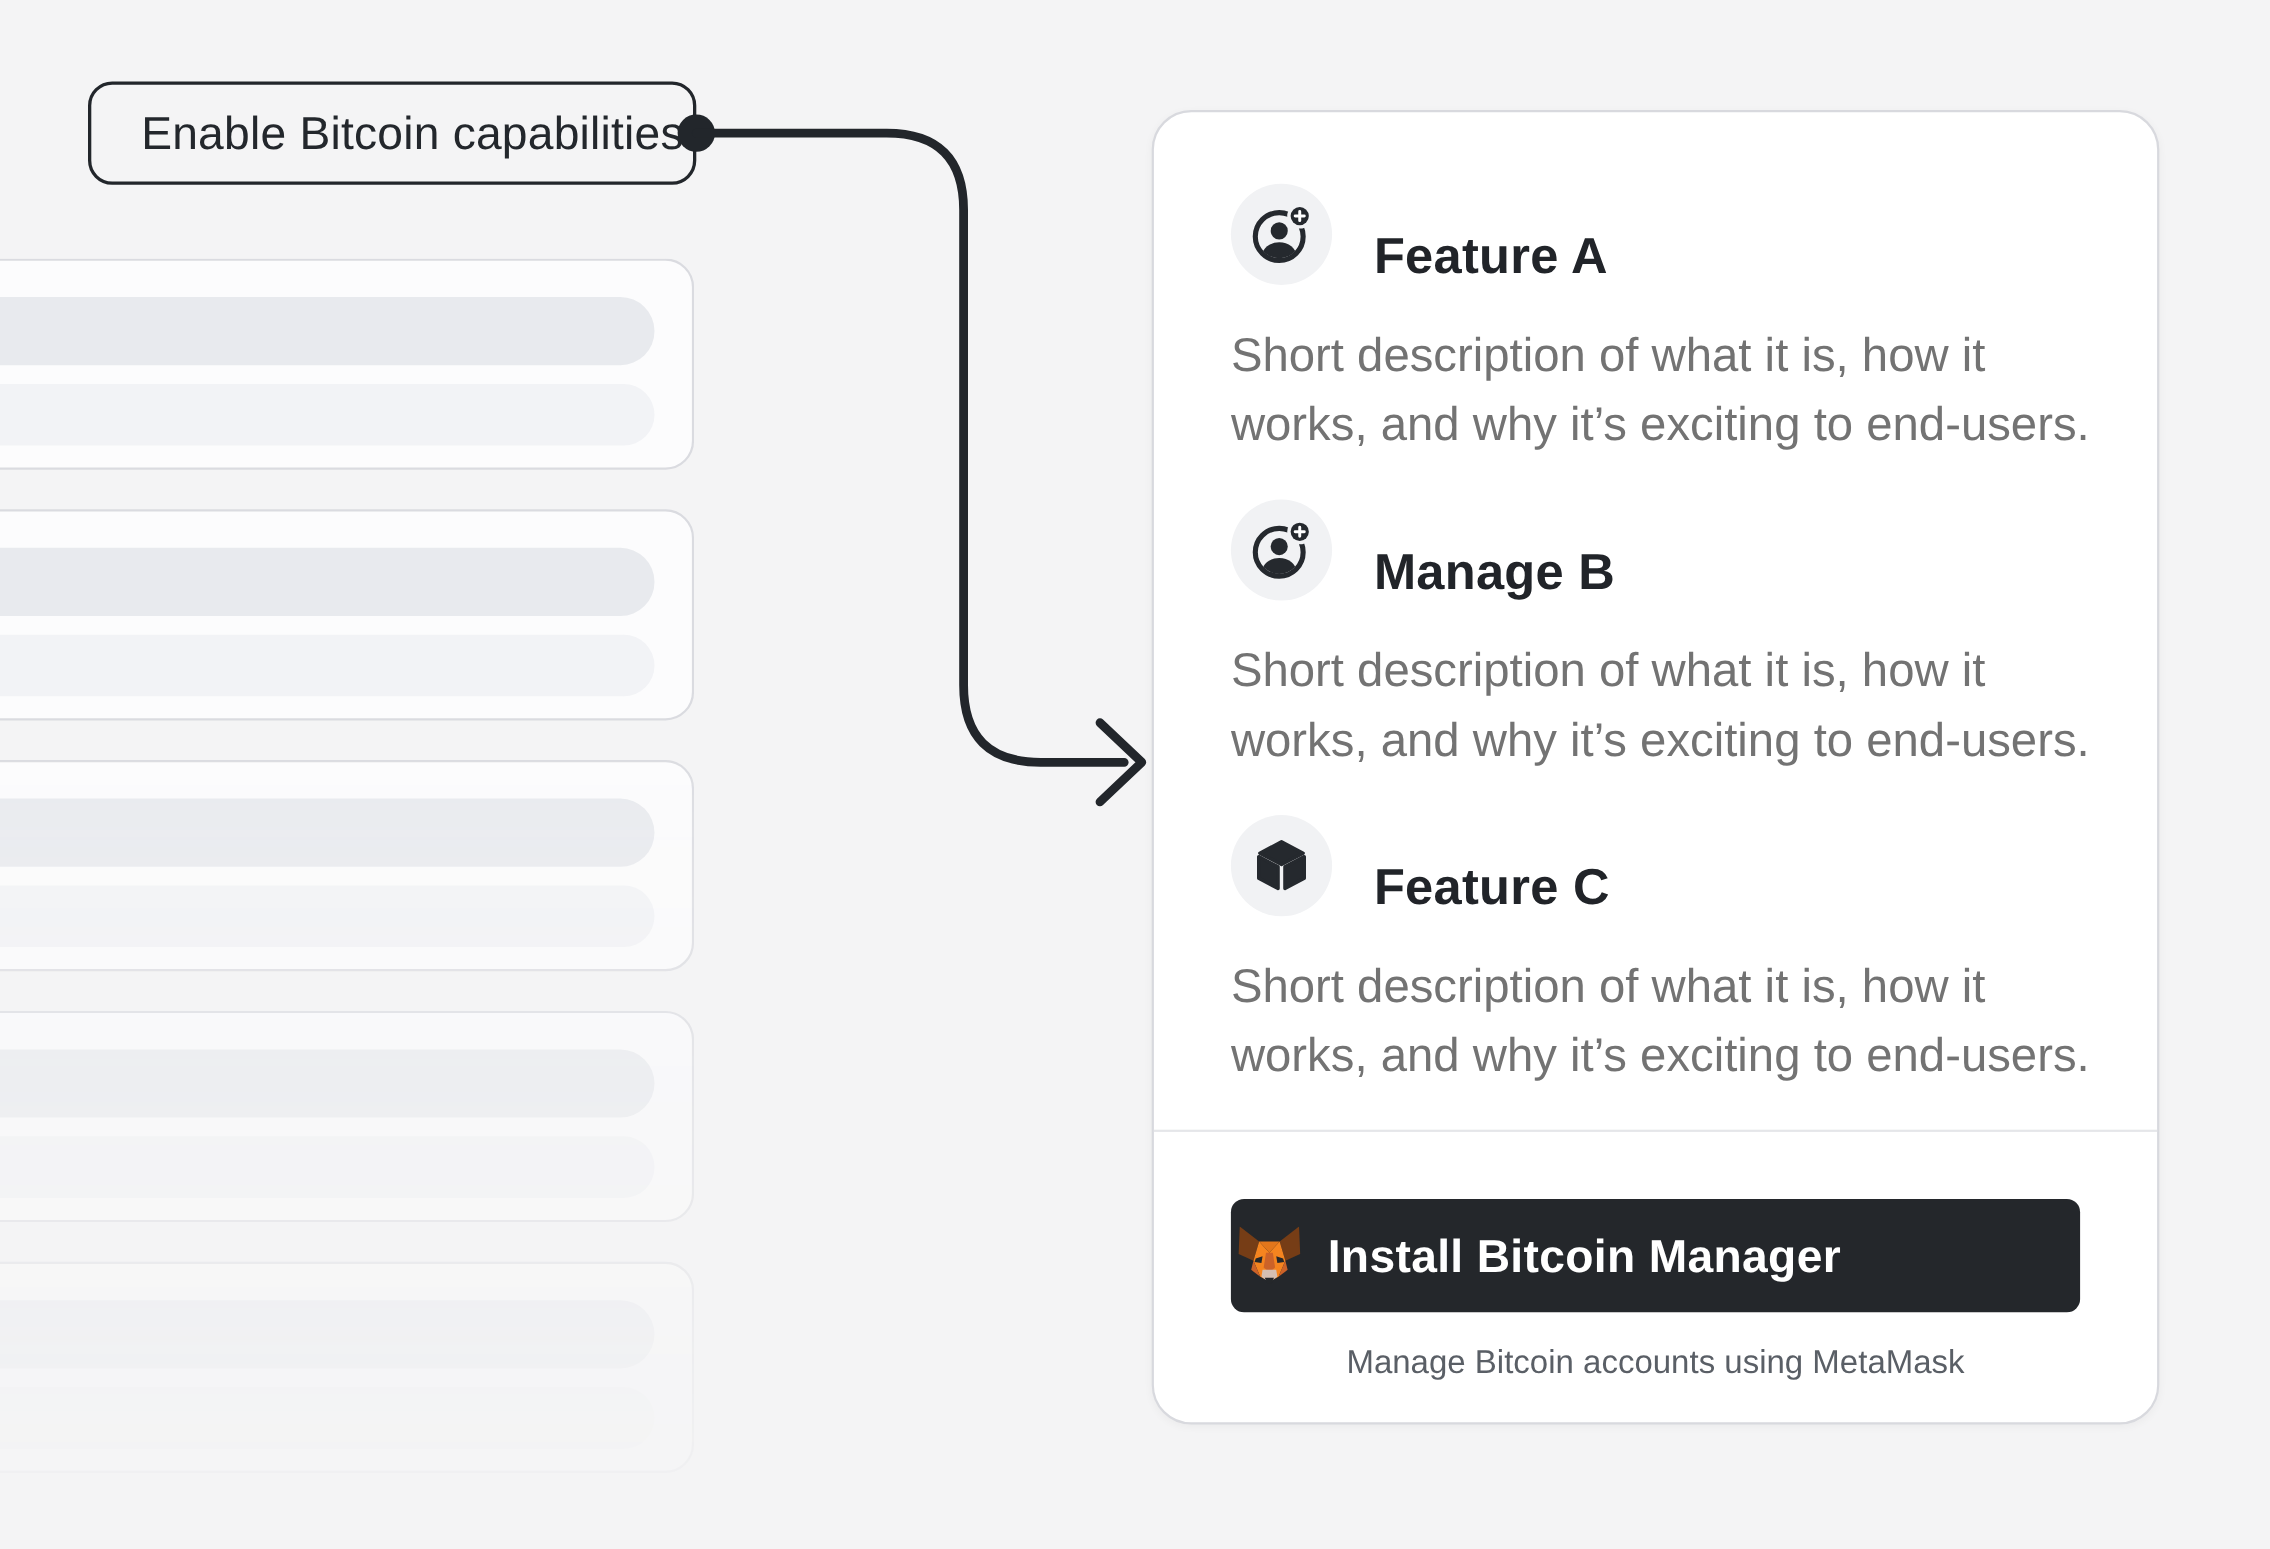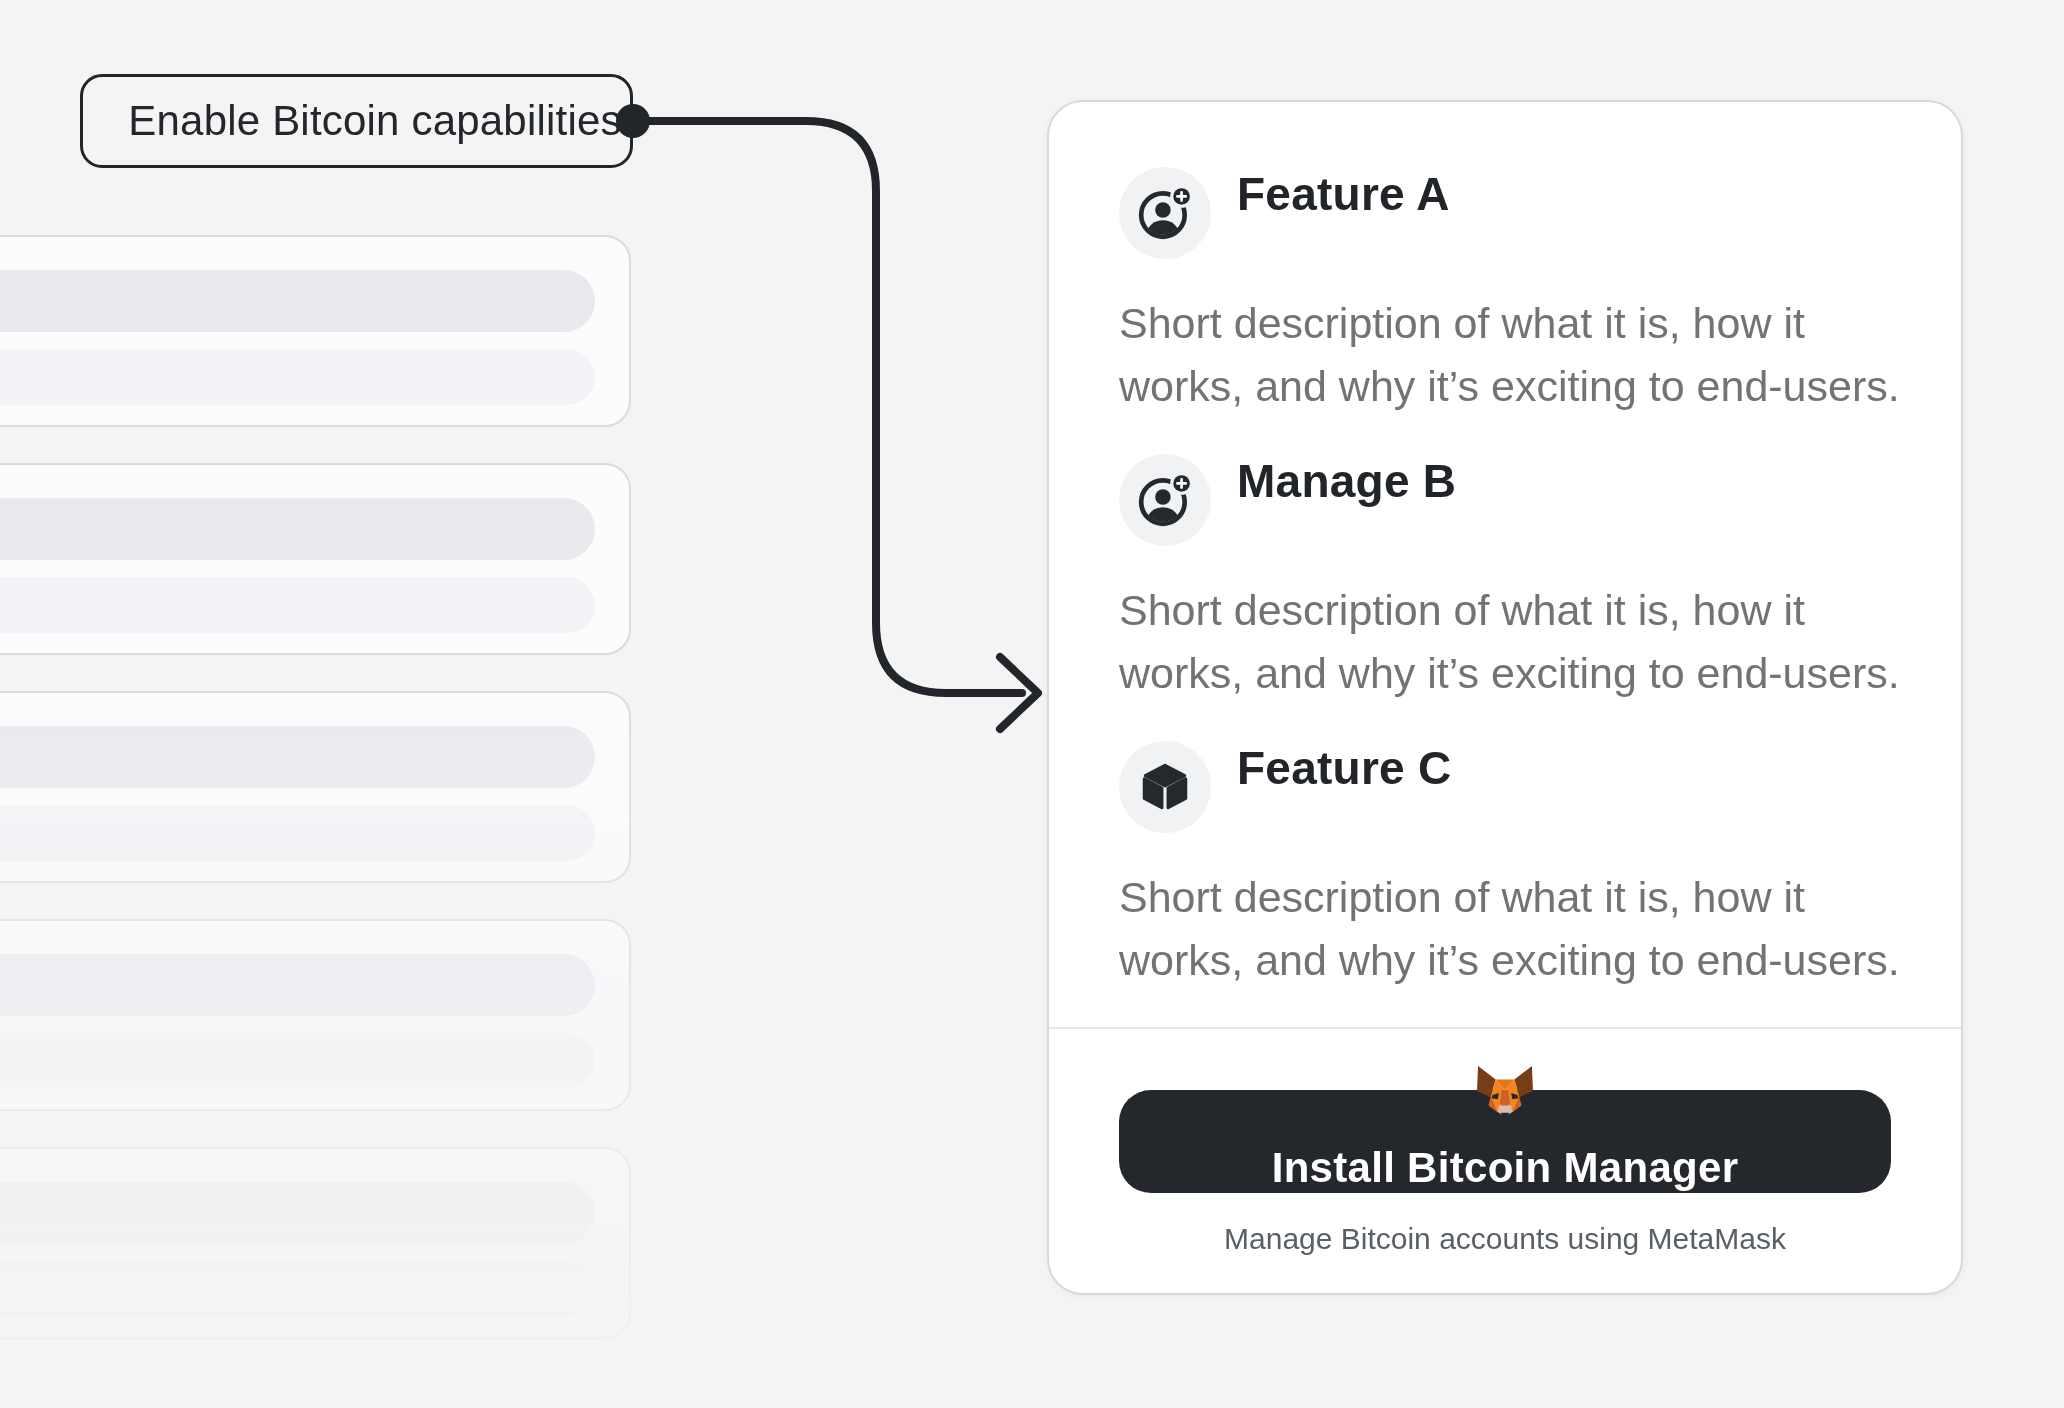--- a/index.html
+++ b/index.html
@@ -56,48 +56,47 @@
     position: absolute;
     left: 1047px; top: 100px;
     width: 916px; height: 1195px;
     background: #ffffff;
     border: 2px solid #d8d9de;
     border-radius: 36px;
     box-sizing: border-box;
     box-shadow: 0 2px 8px rgba(25,28,35,0.04);
   }
   .card-body { position: absolute; left: 70px; right: 70px; top: 0; }
-  .feature-head { display: flex; align-items: flex-start; gap: 26px; height: 92px; margin-top: 36px; }
+  .feature-head { display: flex; align-items: flex-end; gap: 38px; height: 92px; margin-top: 36px; }
   .feature-head.first { margin-top: 65px; }
   .chip {
     width: 92px; height: 92px; flex: 0 0 92px;
     border-radius: 50%;
     background: #f1f2f4;
     display: flex; align-items: center; justify-content: center;
   }
   .chip svg { width: 58px; height: 58px; display: block; }
   .feature-title { margin: 0; font-size: 46px; font-weight: 700; color: #212429; letter-spacing: 0.25px; }
   .desc { margin: 33px 0 0 0; font-size: 43px; line-height: 63px; color: #737373; }
   .desc span { display: block; white-space: nowrap; }
 
   .card-footer {
     position: absolute; left: 0; right: 0; top: 925px; bottom: 0;
     border-top: 2px solid #e5e6e9;
     padding: 61px 70px 0 70px;
     box-sizing: border-box;
   }
   .install-btn {
     width: 100%; height: 103px;
-    border: none; border-radius: 32px;
+    border: none; border-radius: 12px;
     background: #24272b;
     color: #ffffff;
-    display: flex; align-items: center; justify-content: flex-end; gap: 24px;
+    display: flex; align-items: center; justify-content: flex-start; gap: 24px;
     font-family: inherit; font-size: 42px; font-weight: 700; letter-spacing: 0.3px;
     cursor: pointer;
-    flex-direction: column;
   }
   .fox { width: 58px; height: 54px; display: block; }
   .fox svg { width: 58px; height: 54px; display: block; }
   .caption { margin: 29px 0 0 0; text-align: center; font-size: 30px; color: #5a5f66; }
 </style>
 </head>
 <body>
 
 <div class="stage">
 

